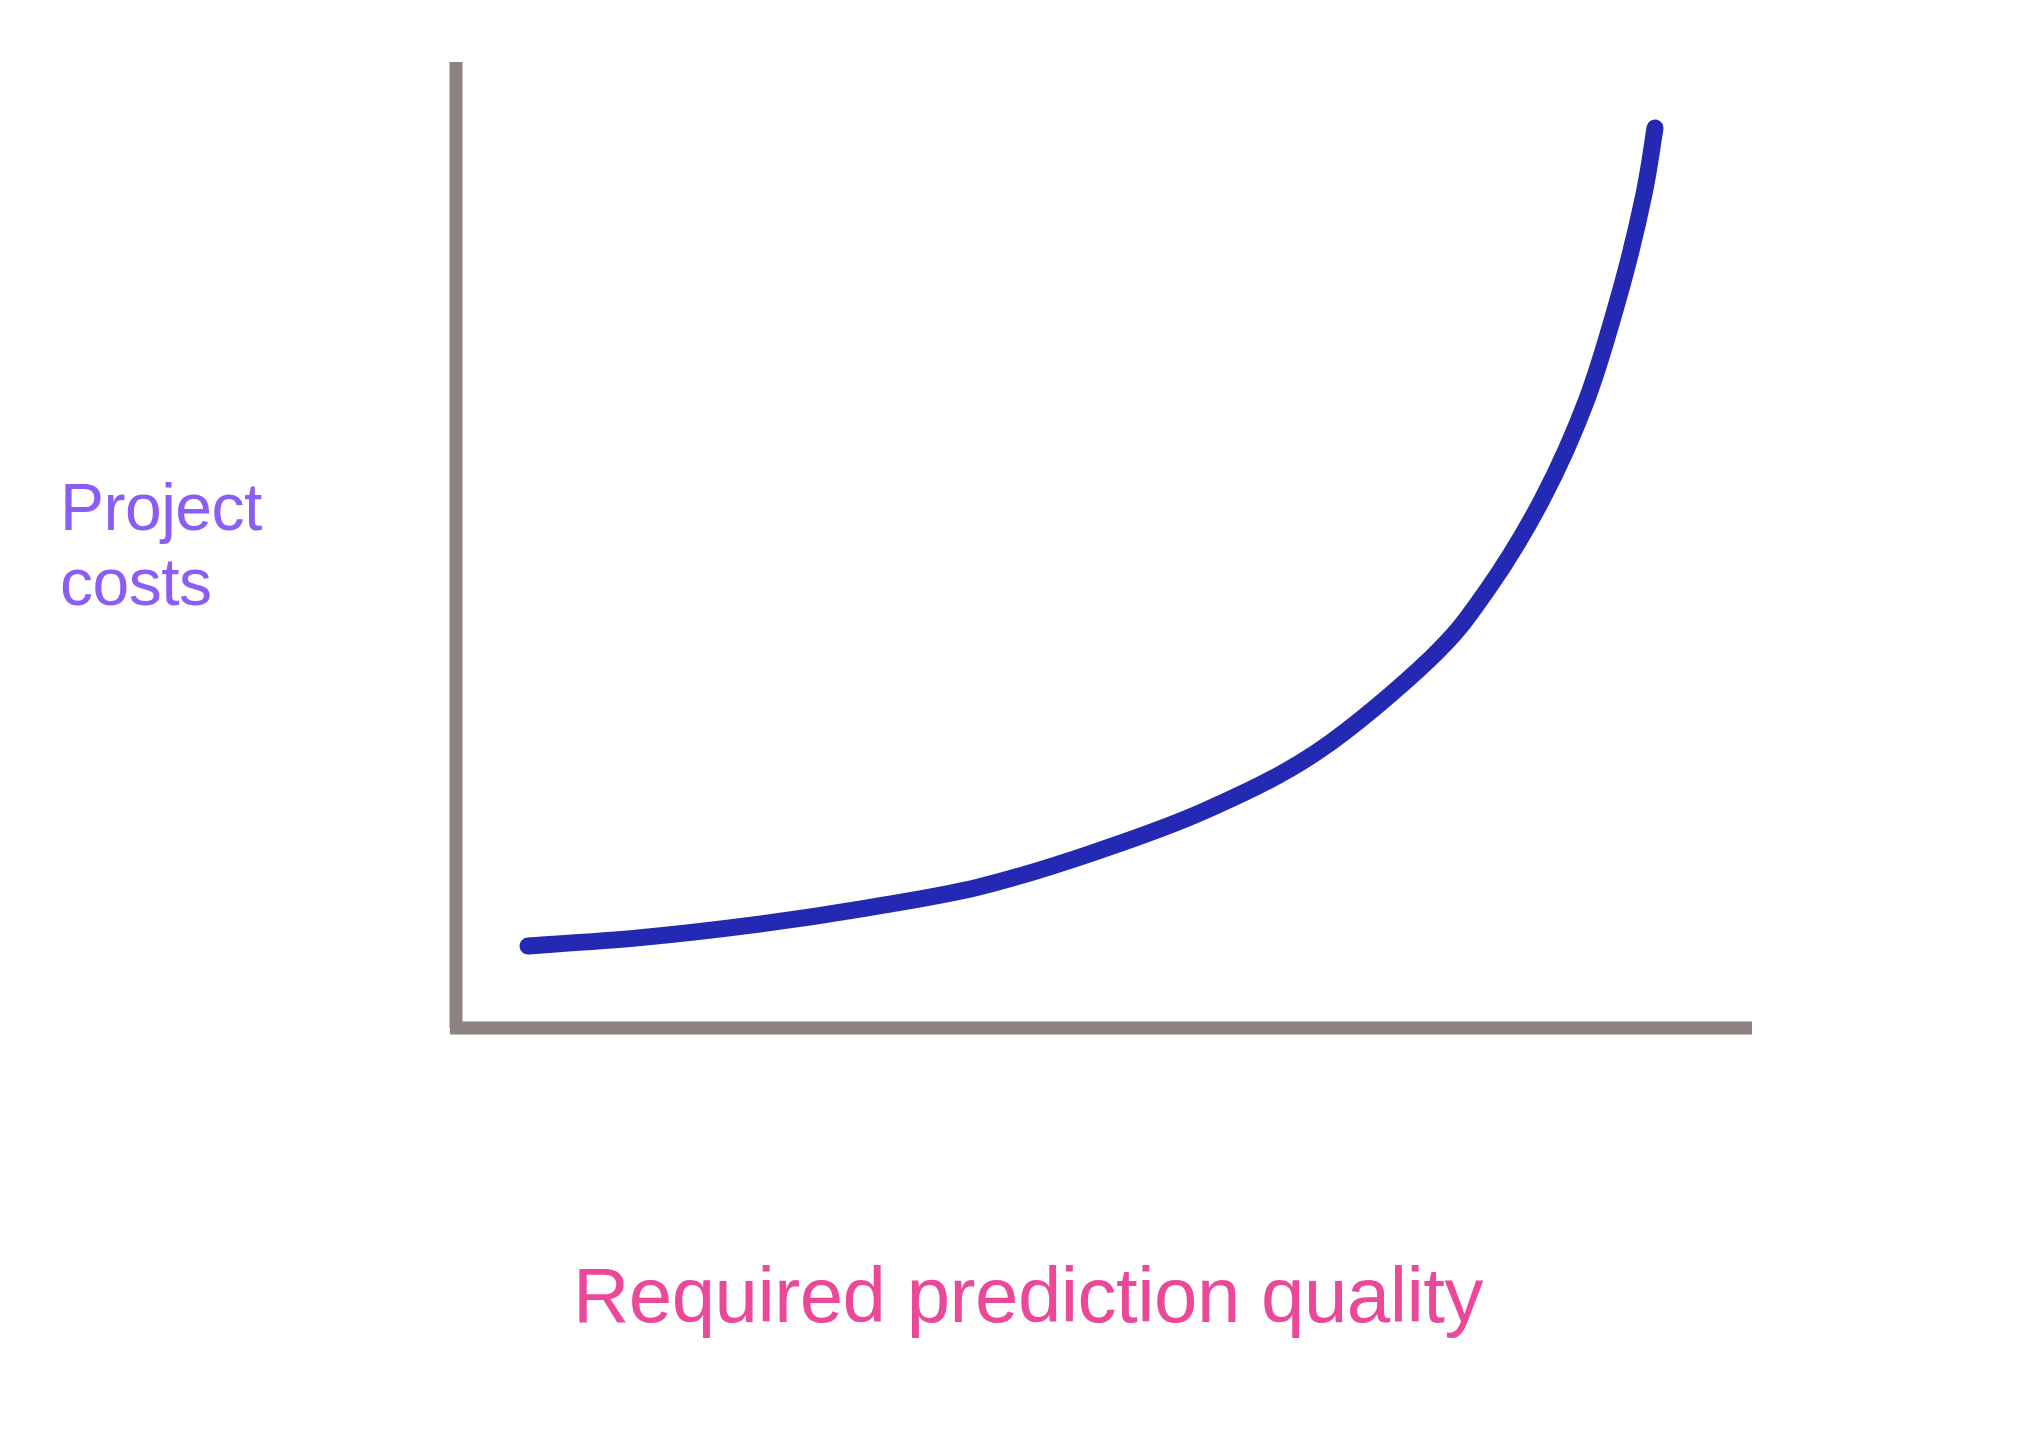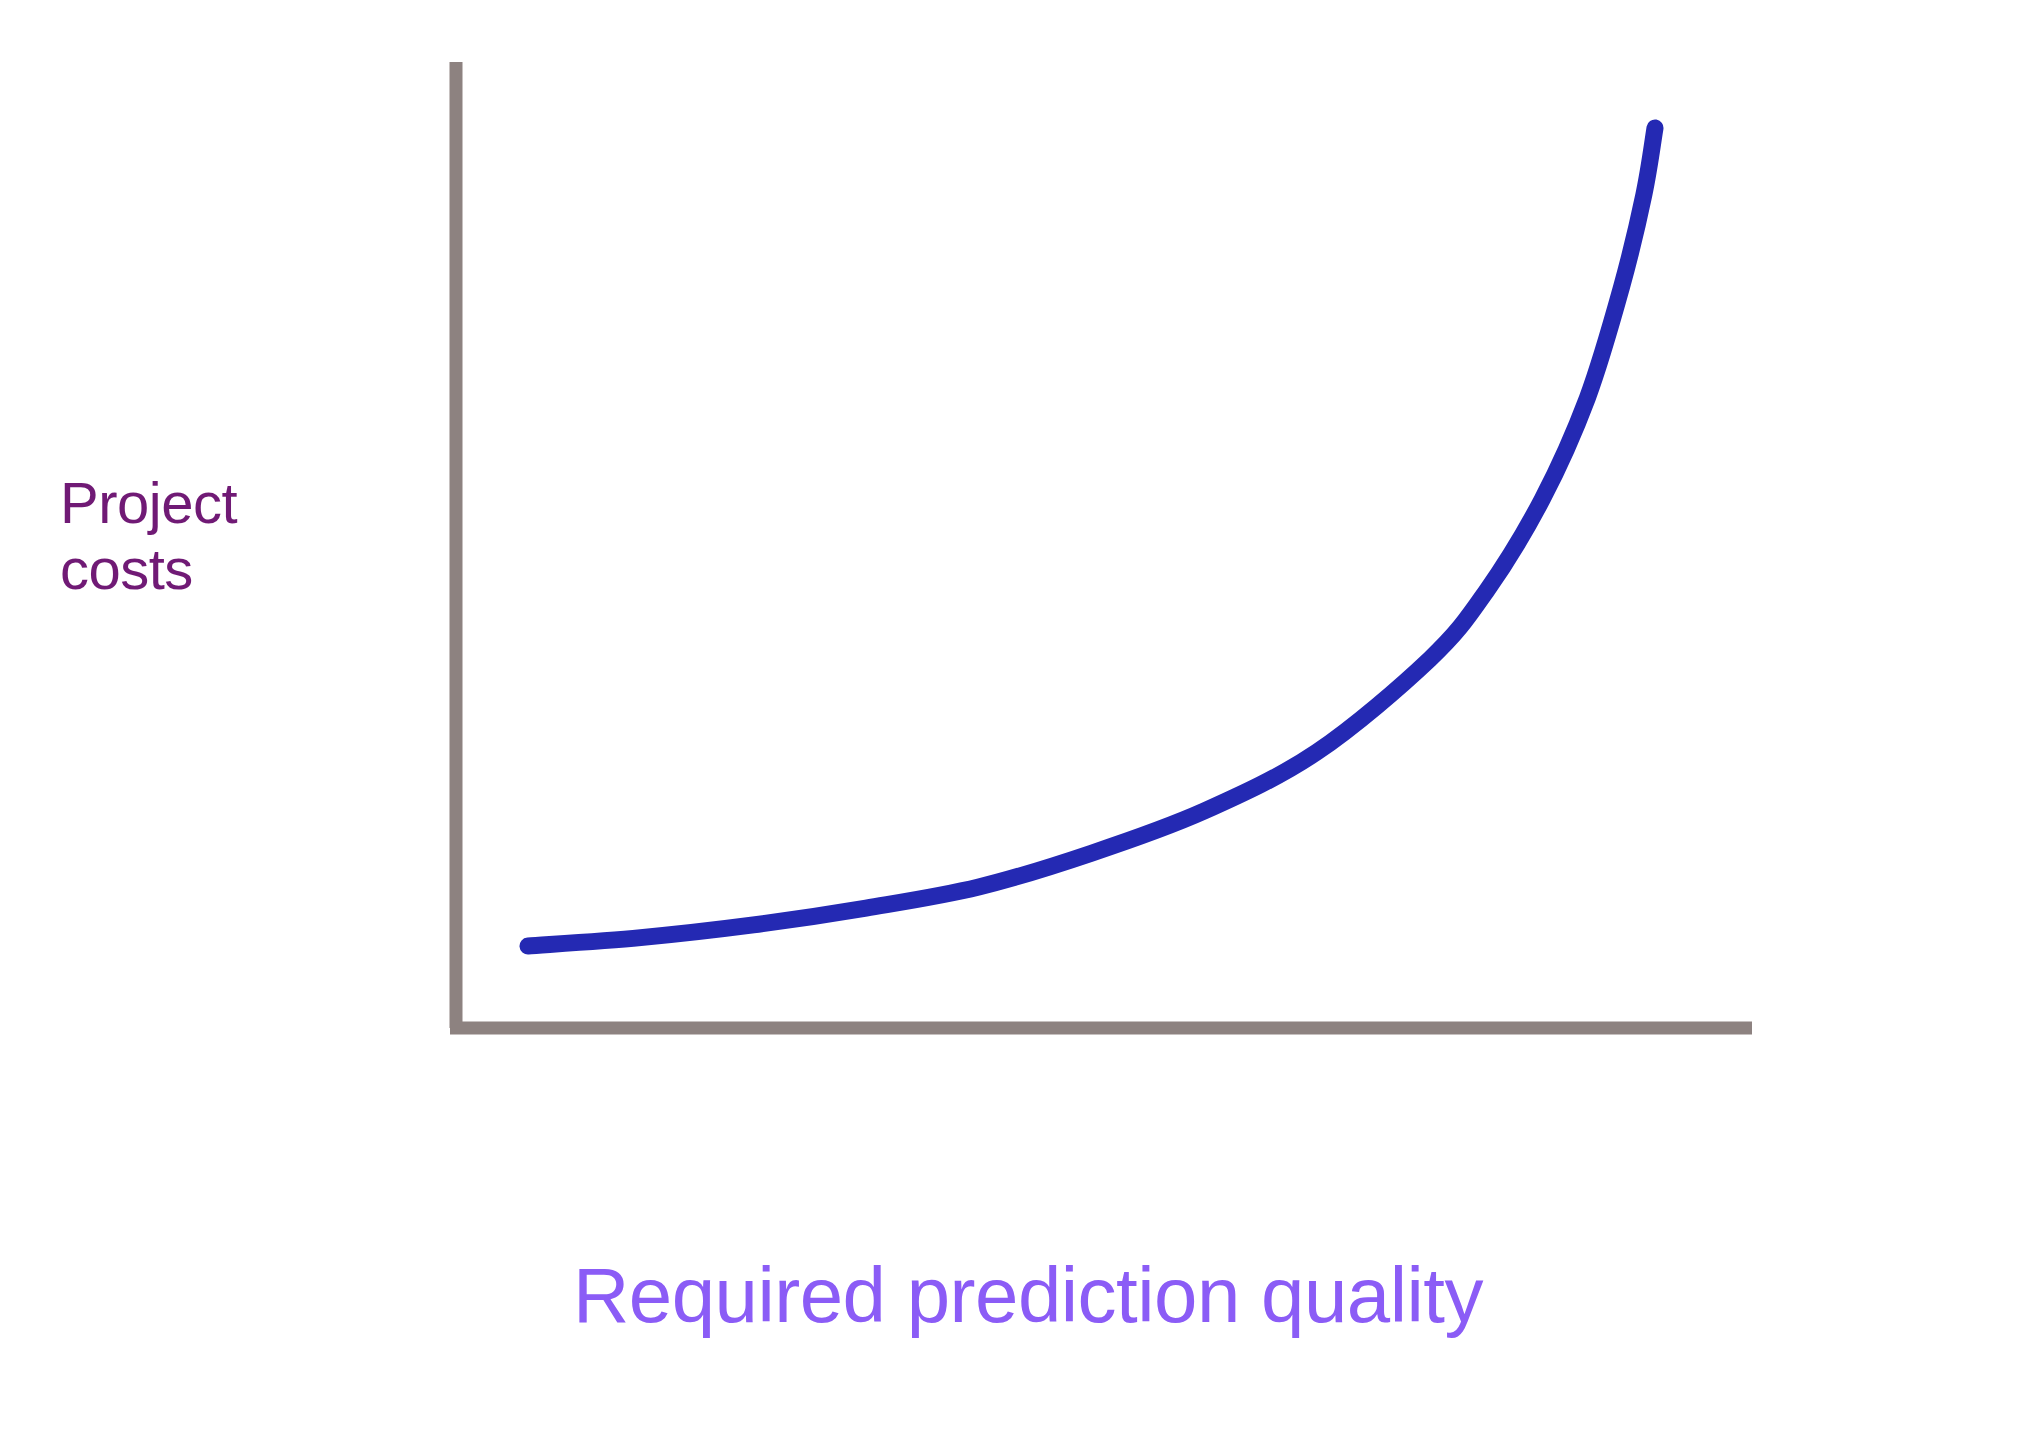--- a/index.html
+++ b/index.html
@@ -28,23 +28,23 @@
     width: 2036px;
     height: 1444px;
   }
 
   
   #ylabel {
     position: absolute;
     left: 60px;
     top: 470px;
     width: 340px;
-    font-size: 58px;
+    font-size: 66px;
     line-height: 1.14;
-    color: #701a75;
+    color: #8b5cf6;
     letter-spacing: -0.5px;
     white-space: pre-line;
   }
 
   
   #plot {
     position: absolute;
     left: 0;
     top: 0;
     width: 2036px;
@@ -73,21 +73,21 @@
 
   
   #xtitle {
     position: absolute;
     left: 0;
     top: 1256px;
     width: 2036px;
     text-align: center;
     font-size: 78px;
     line-height: 1;
-    color: #8b5cf6;
+    color: #ec4899;
     letter-spacing: -0.5px;
   }
   #xtitle-inner {
     display: inline-block;
     transform: translateX(10px);
   }
 </style>
 </head>
 <body>
 

